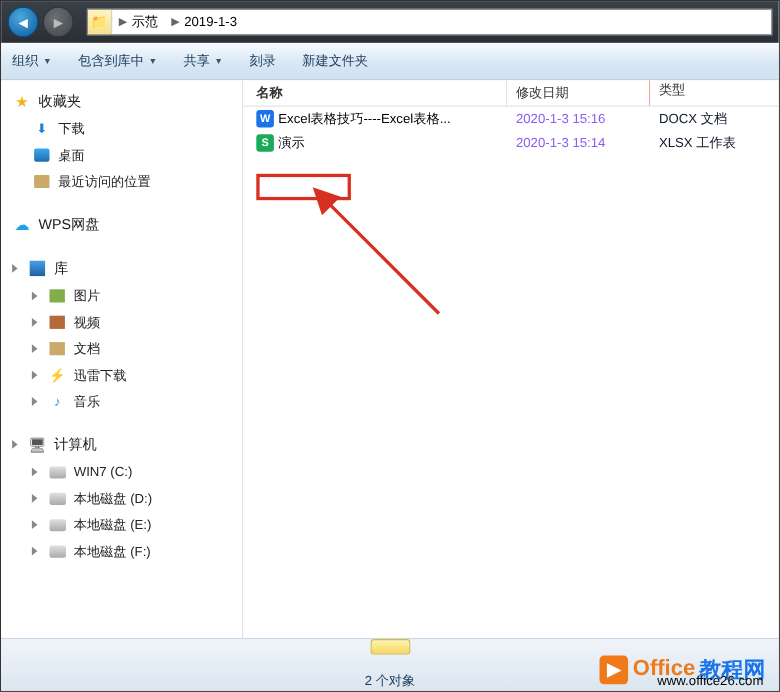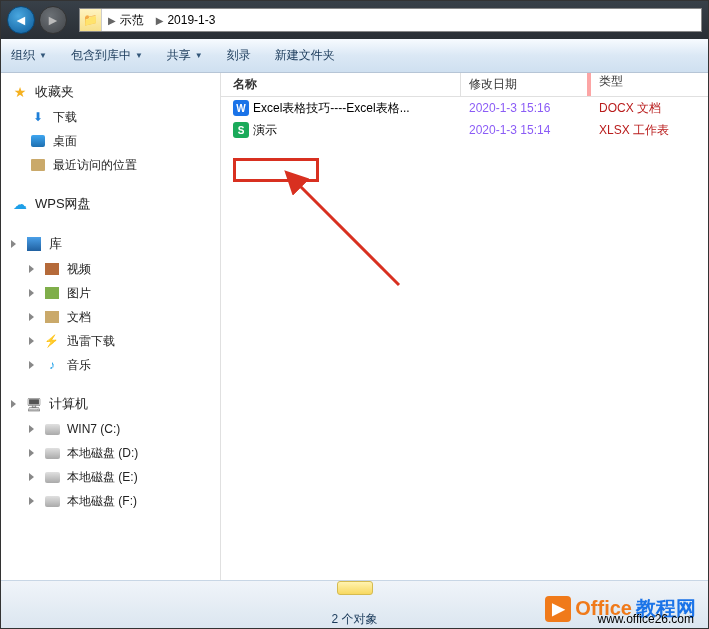--- a/index.html
+++ b/index.html
@@ -41,27 +41,27 @@
 .music { color:#1e9fe8; font-size:12px;}
 .pc { color:#555; font-size:13px;}
 .drive { width:15px;height:11px;background:linear-gradient(#e0e0e0,#aaa);border-radius:2px;}
 
 .tri { width:0;height:0;border-top:4px solid transparent;border-bottom:4px solid transparent;border-left:5px solid #888;display:inline-block;margin-right:3px;}
 
 
 .content { flex:1; display:flex; flex-direction:column; }
 .list-header { display:flex; height:24px; align-items:center; border-bottom:1px solid #e0e0e0; color:#333; font-size:12px; }
 .col-name { width: 240px; padding-left: 12px; border-right:1px solid #e0e0e0; height:100%; display:flex;align-items:center;font-weight:bold; }
-.col-date { width: 130px; padding-left: 8px; border-right:4px solid #fca5a5; height:100%;display:flex;align-items:center;}
+.col-date { width: 130px; padding-left: 8px; border-right:1px solid #fca5a5; height:100%;display:flex;align-items:center;}
 .col-type { flex:1; padding-left: 8px; height:100%;display:flex;align-items:flex-start;}
 
 .file-row { display:flex; align-items:center; height:22px; cursor:pointer; }
 .file-row .fname { width:240px; display:flex; align-items:center; gap:4px; padding-left:12px; }
 .file-row .fdate { width:130px; padding-left:8px; color:#8b5cf6; }
-.file-row .ftype { flex:1; padding-left:8px; color:#b91c1c; }
+.file-row .ftype { flex:1; padding-left:8px; color:#0f172a; }
 
 .ficon-w { width:16px;height:16px;background:#1a73e8;border-radius:3px;color:#fff;font-size:10px;font-weight:bold;display:flex;align-items:center;justify-content:center;}
 .ficon-s { width:16px;height:16px;background:#1aaa5a;border-radius:3px;color:#fff;font-size:10px;font-weight:bold;display:flex;align-items:center;justify-content:center;}
 
 .highlight-box { position:absolute; border:3px solid #d83020; pointer-events:none; }
 
 
 .status-bar { height:48px; background:linear-gradient(180deg,#f0f4f9,#dbe6f0); border-top:1px solid #c8d6e5; display:flex; align-items:center; padding:0 14px; gap:16px;flex-direction:column; }
 .sb-folder { width:36px;height:30px;background:linear-gradient(#fff3b0,#f7d860);border-radius:3px;border:1px solid #d5bb50;}
 .sb-text { color:#1a3a5a; font-size:12px; }
@@ -153,30 +153,30 @@
         <span class="tri"></span>
         <span class="icon-box">
           <span class="lib"></span>
         </span>
         <span>库</span>
       </div>
     <div class="group-items">
       <div class="nav-item">
           <span class="tri"></span>
           <span class="icon-box">
+            <span class="pic"></span>
+          </span>
+          <span>图片</span>
+        </div>
+      <div class="nav-item">
+          <span class="tri"></span>
+          <span class="icon-box">
             <span class="vid"></span>
           </span>
           <span>视频</span>
-        </div>
-      <div class="nav-item">
-          <span class="tri"></span>
-          <span class="icon-box">
-            <span class="pic"></span>
-          </span>
-          <span>图片</span>
         </div>
       <div class="nav-item">
           <span class="tri"></span>
           <span class="icon-box">
             <span class="doc"></span>
           </span>
           <span>文档</span>
         </div>
       <div class="nav-item">
           <span class="tri"></span>

